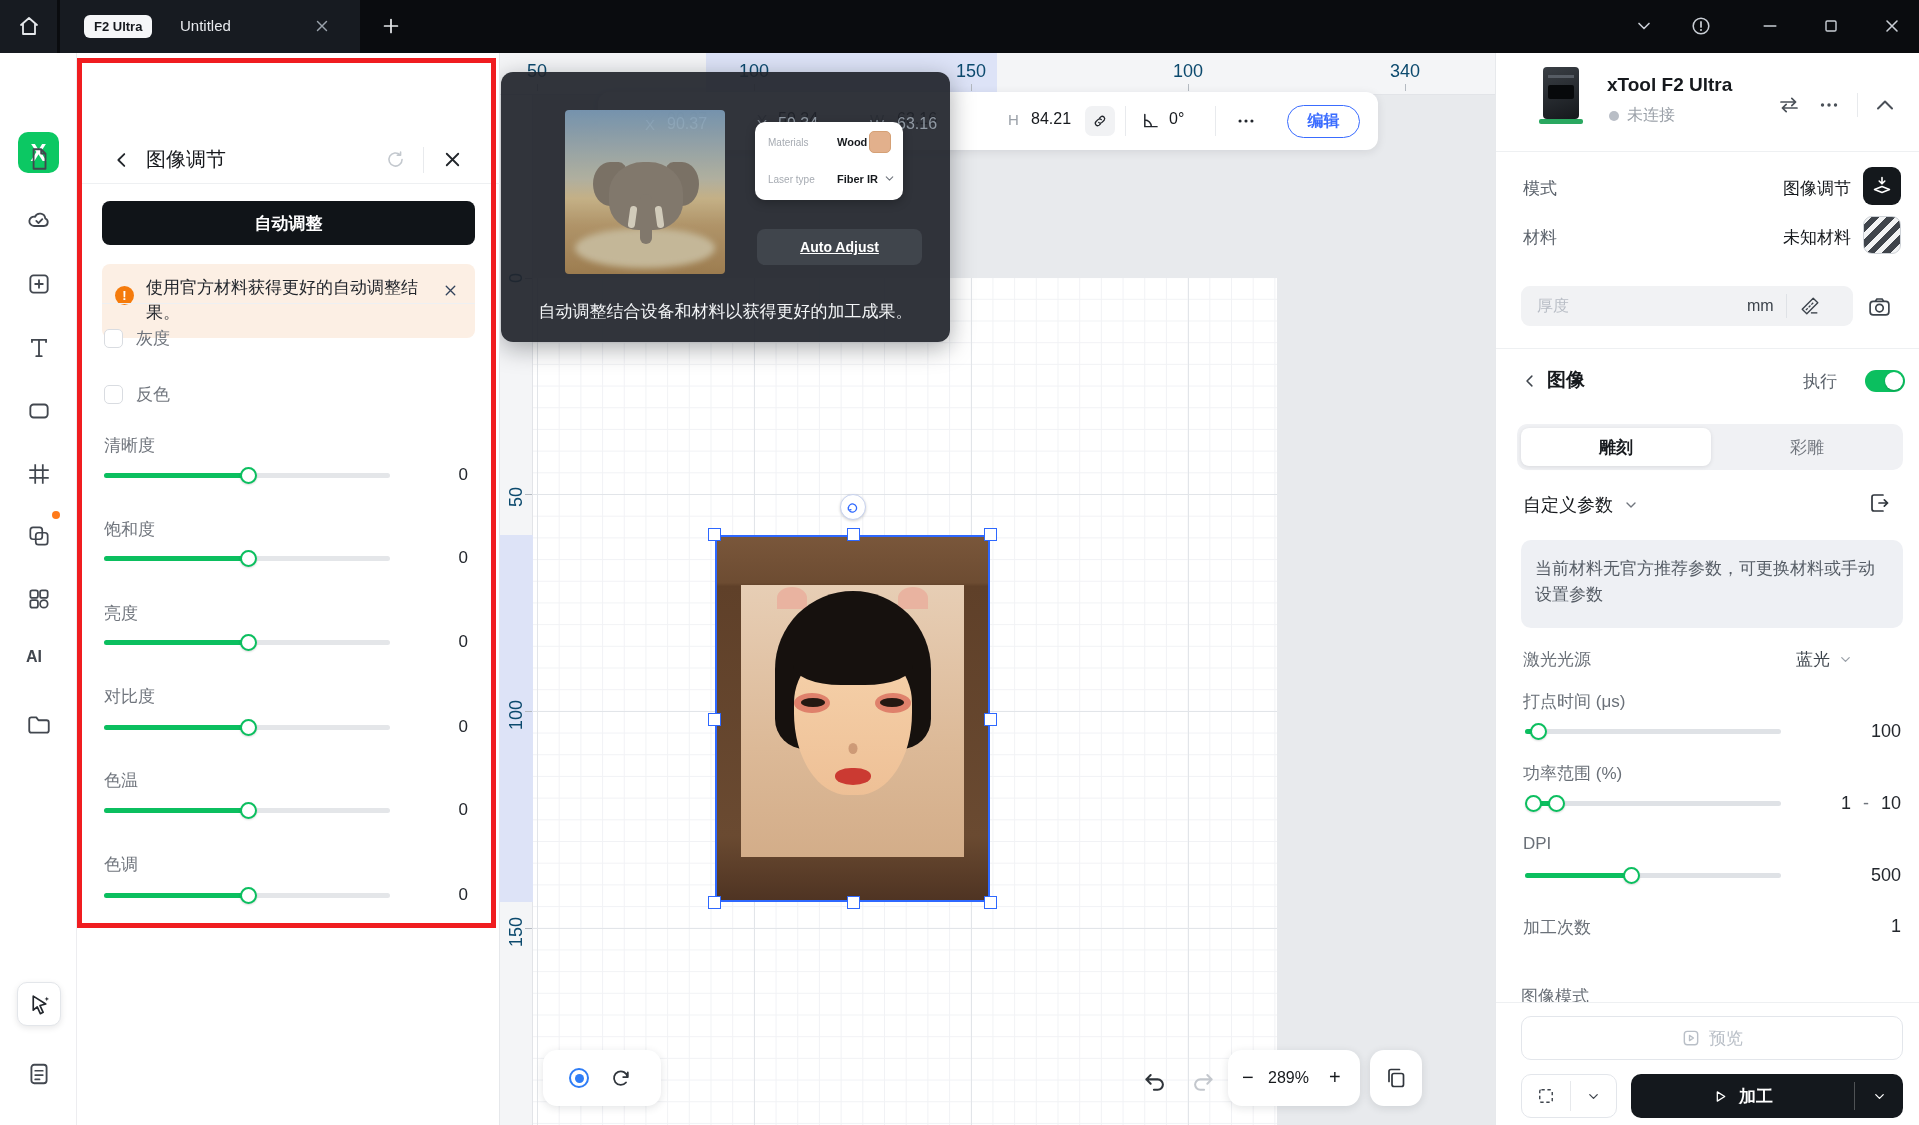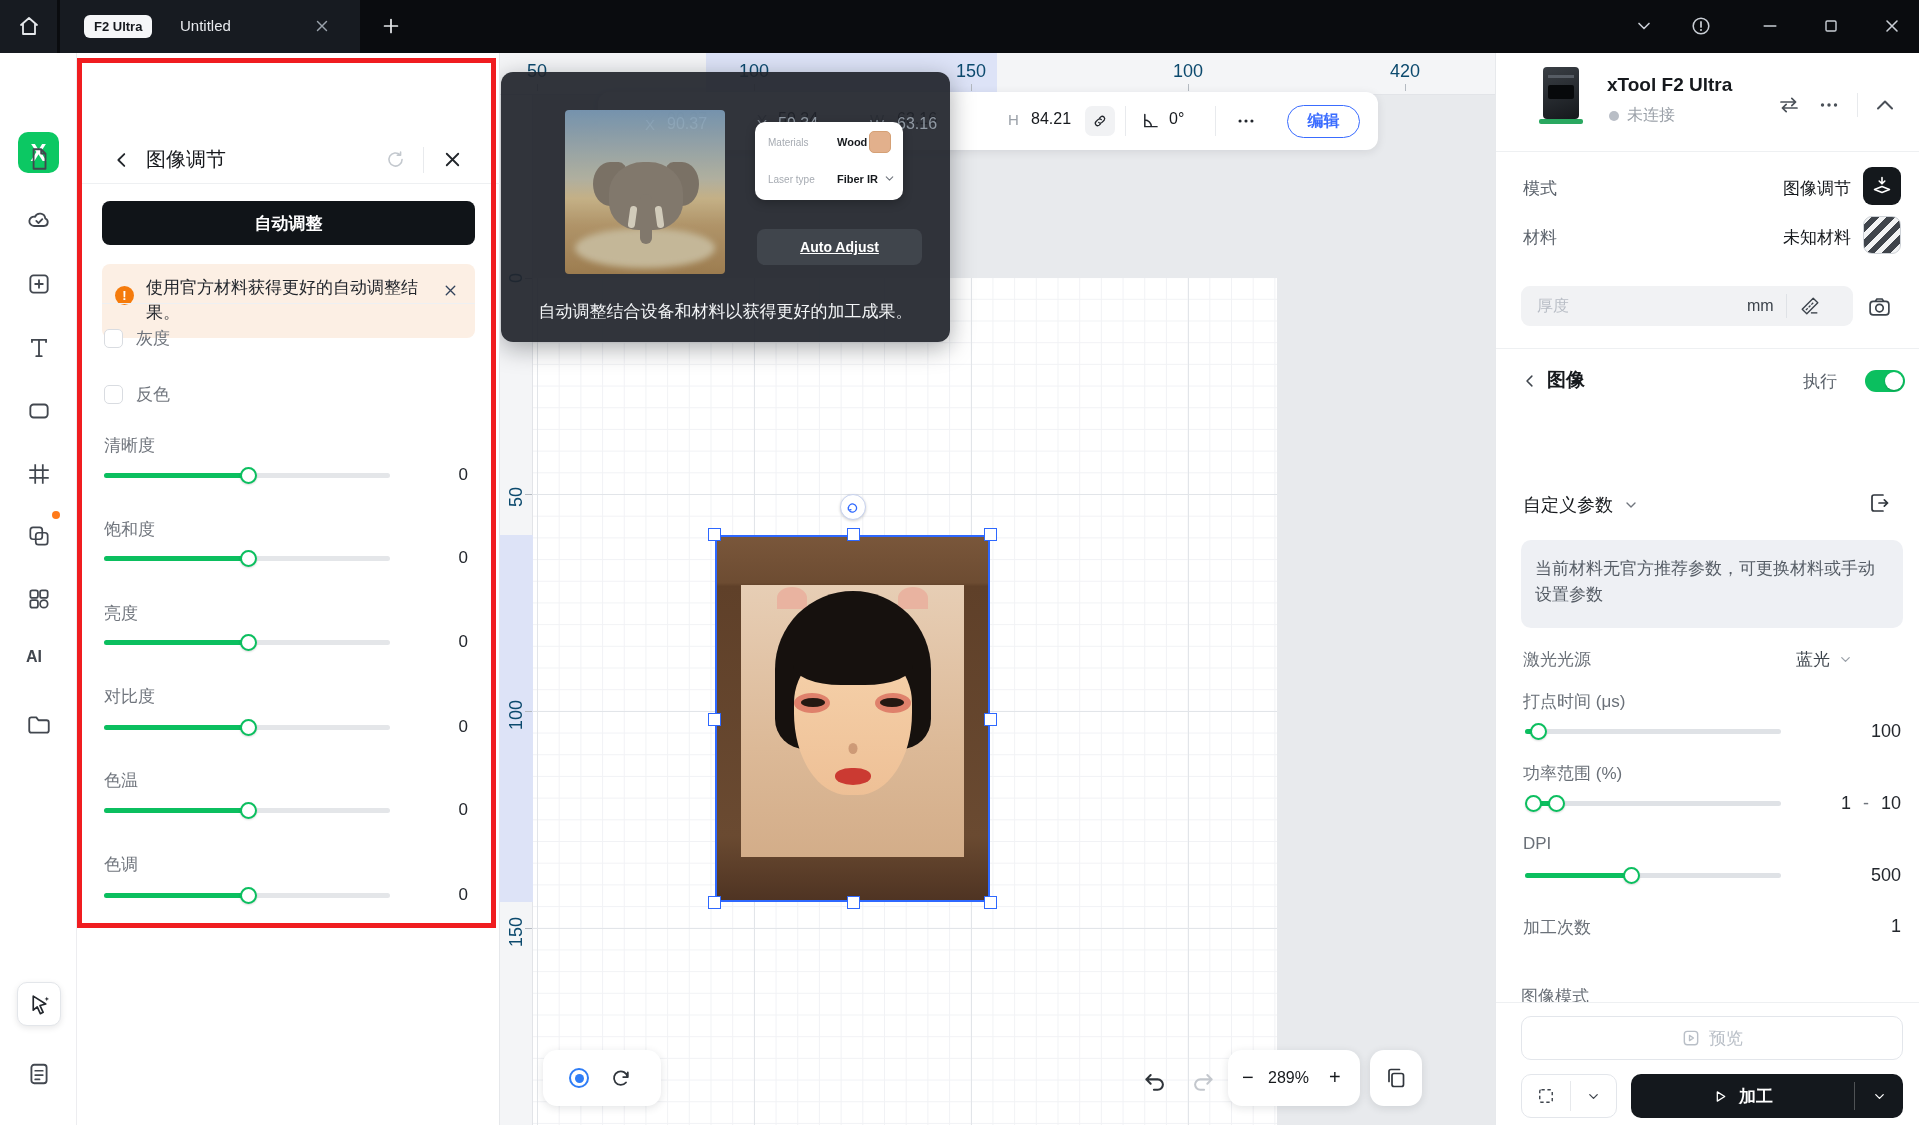--- a/index.html
+++ b/index.html
@@ -491,21 +491,21 @@
 
   <div id="canvas" class="abs">
     <div id="bed" class="abs"></div>
 
     <div id="hruler" class="abs">
       <div class="abs h-hl"></div>
       <div class="abs rnum" style="left:37px;top:8px;transform:translateX(-50%);">50</div>
       <div class="abs rnum" style="left:254px;top:8px;transform:translateX(-50%);">100</div>
       <div class="abs rnum" style="left:471px;top:8px;transform:translateX(-50%);">150</div>
       <div class="abs rnum" style="left:688px;top:8px;transform:translateX(-50%);">100</div>
-      <div class="abs rnum" style="left:905px;top:8px;transform:translateX(-50%);">420</div>
+      <div class="abs rnum" style="left:905px;top:8px;transform:translateX(-50%);">340</div>
       <div class="abs htick" style="left:37px;"></div>
       <div class="abs htick" style="left:254px;"></div>
       <div class="abs htick" style="left:471px;"></div>
       <div class="abs htick" style="left:688px;"></div>
       <div class="abs htick" style="left:905px;"></div>
     </div>
     <div id="vruler" class="abs">
       <div class="abs v-hl"></div>
       <div class="abs rnum vnum" style="left:6px;top:183px;transform:rotate(180deg) translateY(50%);">0</div>
       <div class="abs rnum vnum" style="left:6px;top:392px;">50</div>
@@ -706,20 +706,24 @@
         <svg class="ic" width="18" height="18">
           <use href="#i-chevL"></use>
         </svg>
       </div>
     <div class="abs sec-title" style="left:51px;top:314px;">图像</div>
     <div class="abs rp-label" style="left:307px;top:317px;">执行</div>
     <div class="abs toggle">
         <span class="tknob"></span>
       </div>
 
+    <div class="abs tabs">
+      <div class="tab-active">雕刻</div>
+      <div class="tab-idle">彩雕</div>
+    </div>
 
     <div class="abs flex" style="left:27px;top:440px;gap:10px;">
       <span style="font-size:18px;color:#16191d;">自定义参数</span>
       <span style="color:#70757d;">
           <svg class="ic" width="16" height="16">
             <use href="#i-chevD"></use>
           </svg>
         </span>
     </div>
     <div class="abs" style="left:371px;top:438px;color:#2f353c;">

